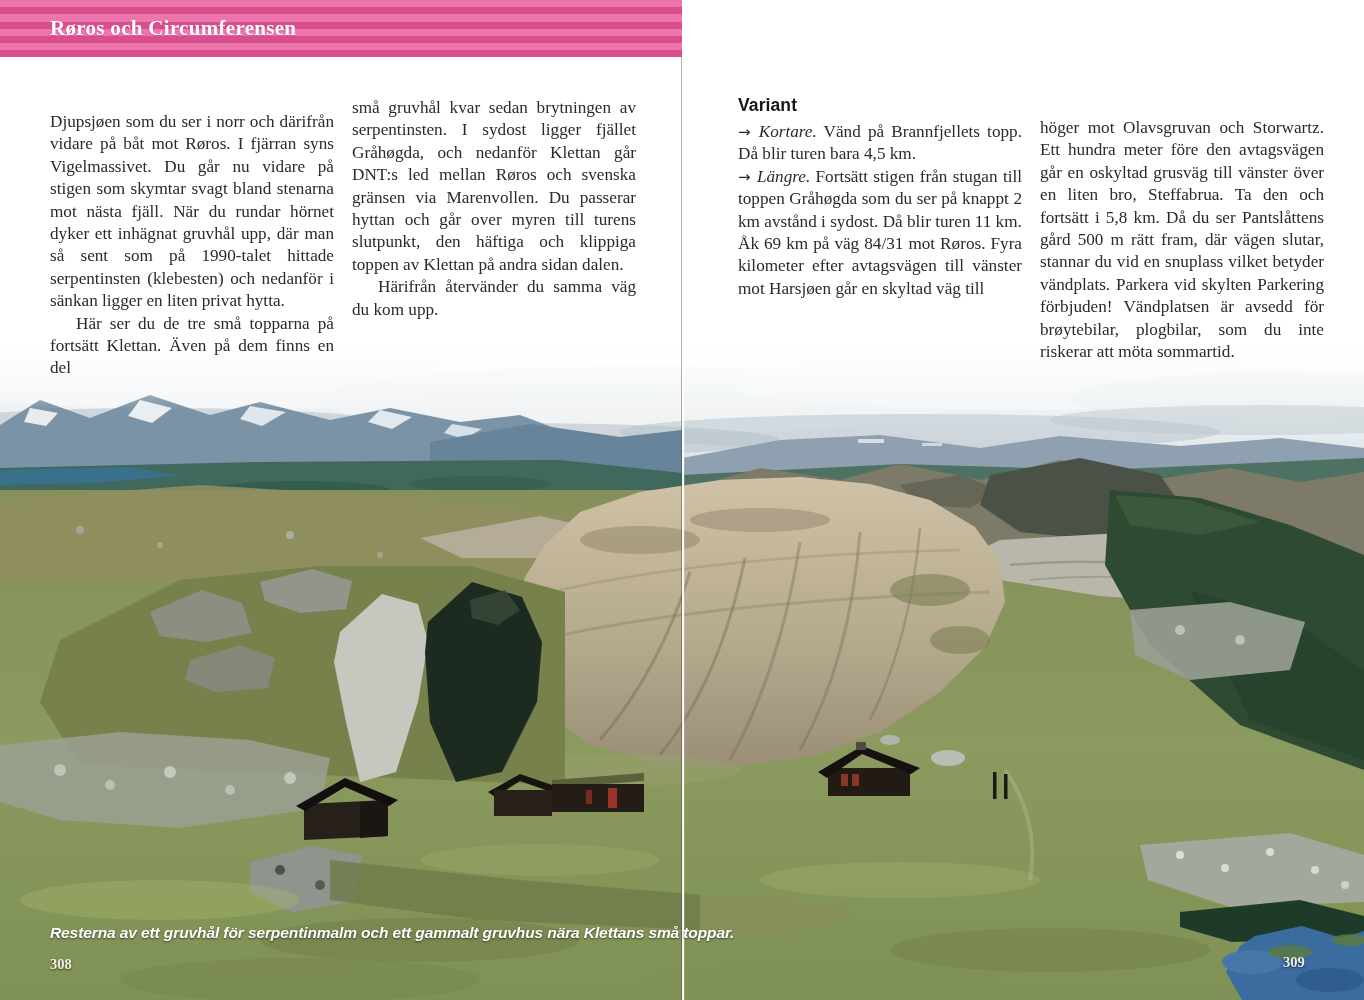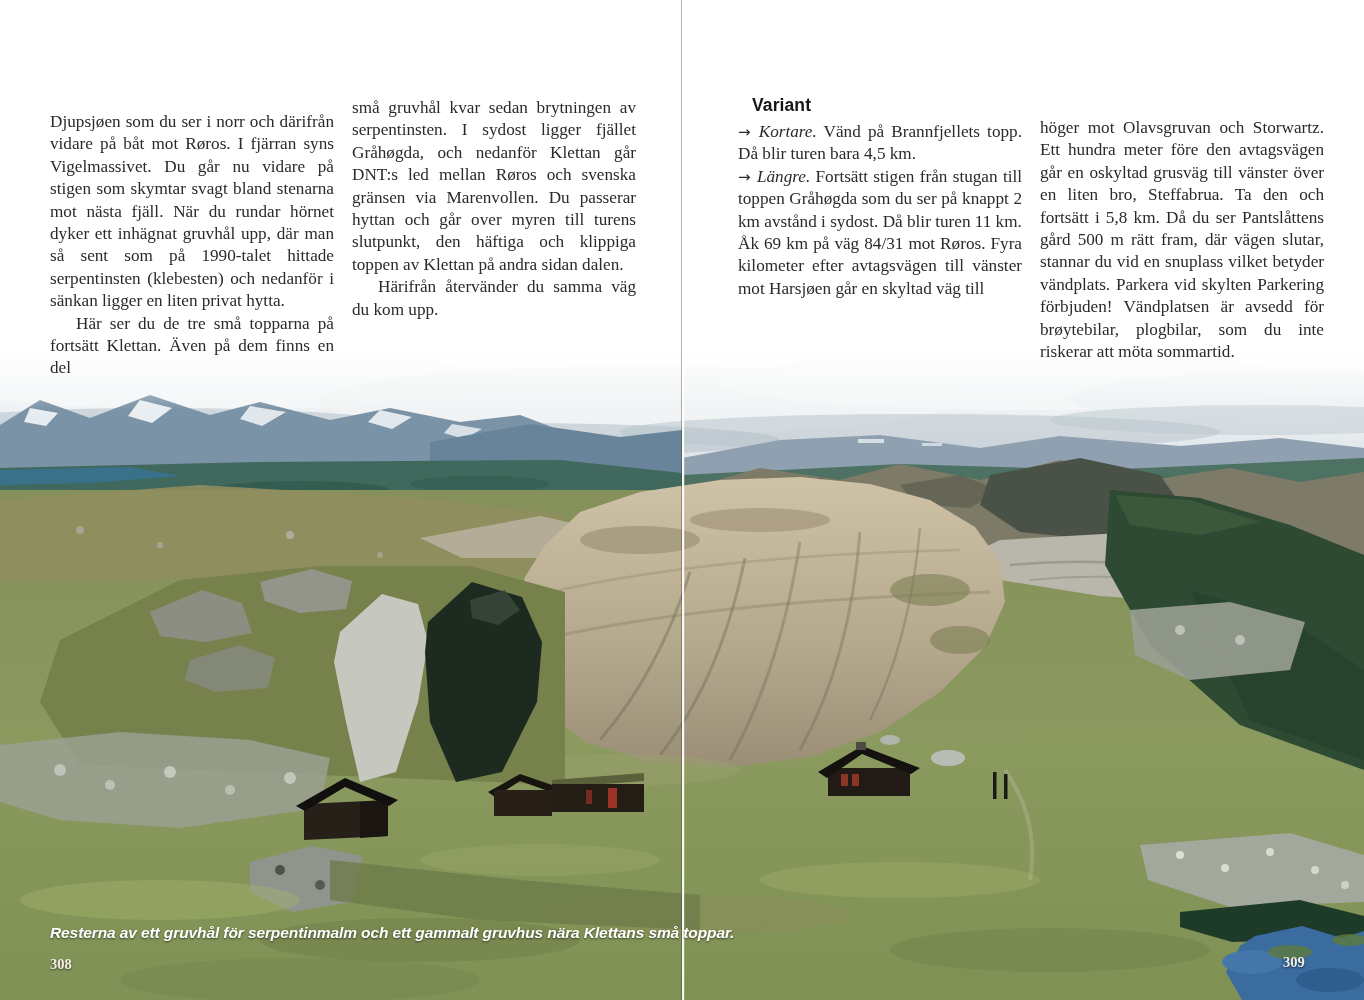--- a/index.html
+++ b/index.html
@@ -39,21 +39,21 @@
   .col.r1{left:738px;top:95px;}
   .col.r2{left:1040px;top:97px;margin-top:20px;}
   .body{
     margin:0;font-size:17.2px;line-height:22.4px;text-align:justify;
     font-family:"Liberation Serif",serif;
   }
   .body.indent{text-indent:26px;}
   .body em{}
   .arrow{font-family:"DejaVu Sans",sans-serif;font-size:15px;letter-spacing:1px;}
   h3.subhead{
-    margin:0 0 5px 14px;font-family:"Liberation Sans",sans-serif;
+    margin:0 0 5px 0;font-family:"Liberation Sans",sans-serif;
     font-weight:700;font-size:17.5px;color:#161616;letter-spacing:.1px;
   }
   h3.subhead.mt{margin-top:24px;}
 
   
   .caption{
     position:absolute;left:50px;top:924px;z-index:6;color:var(--caption-color);
     font-family:"Liberation Sans",sans-serif;font-weight:700;font-style:italic;
     font-size:15.5px;letter-spacing:-.1px;text-shadow:0 1px 2px rgba(0,0,0,.55);
   }
@@ -239,20 +239,23 @@
         <ellipse cx="1252" cy="622" rx="30" ry="12" fill="#4577ab"></ellipse>
         <ellipse cx="1330" cy="640" rx="34" ry="12" fill="#2f5c8c" opacity="0.9"></ellipse>
         <ellipse cx="1290" cy="612" rx="22" ry="7" fill="#5d7a3e" opacity="0.8"></ellipse>
         <ellipse cx="1350" cy="600" rx="18" ry="6" fill="#5d7a3e" opacity="0.8"></ellipse>
       </g>
 
       <rect x="0" y="0" width="1364" height="70" fill="url(#fadeG)"></rect>
     </svg>
   </div>
 
+  <div class="banner">
+    <span class="banner-title">Røros och Circumferensen</span>
+  </div>
 
   <div class="col l1">
     <p class="body">Djupsjøen som du ser i norr och därifrån vidare på båt mot Røros. I fjärran syns Vigelmassivet. Du går nu vidare på stigen som skymtar svagt bland stenarna mot nästa fjäll. När du rundar hörnet dyker ett inhägnat gruvhål upp, där man så sent som på 1990-talet hittade serpentinsten (klebesten) och nedanför i sänkan ligger en liten privat hytta.</p>
     <p class="body indent">Här ser du de tre små topparna på fortsätt Klettan. Även på dem finns en del</p>
   </div>
   <div class="col l2">
     <p class="body">små gruvhål kvar sedan brytningen av serpentinsten. I sydost ligger fjället Gråhøgda, och nedanför Klettan går DNT:s led mellan Røros och svenska gränsen via Marenvollen. Du passerar hyttan och går over myren till turens slutpunkt, den häftiga och klippiga toppen av Klettan på andra sidan dalen.</p>
     <p class="body indent">Härifrån återvänder du samma väg du kom upp.</p>
   </div>
 

